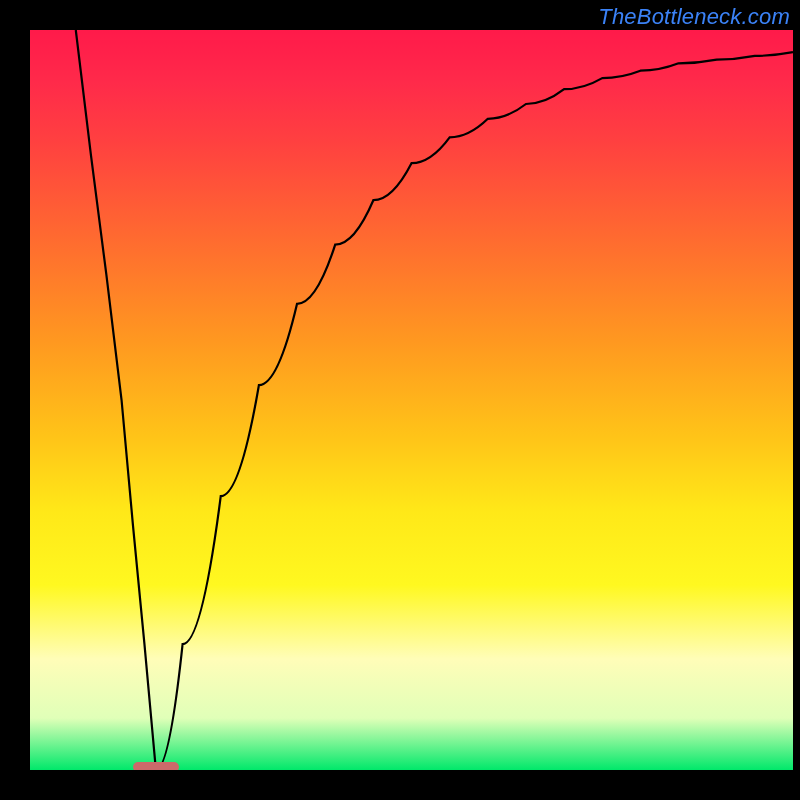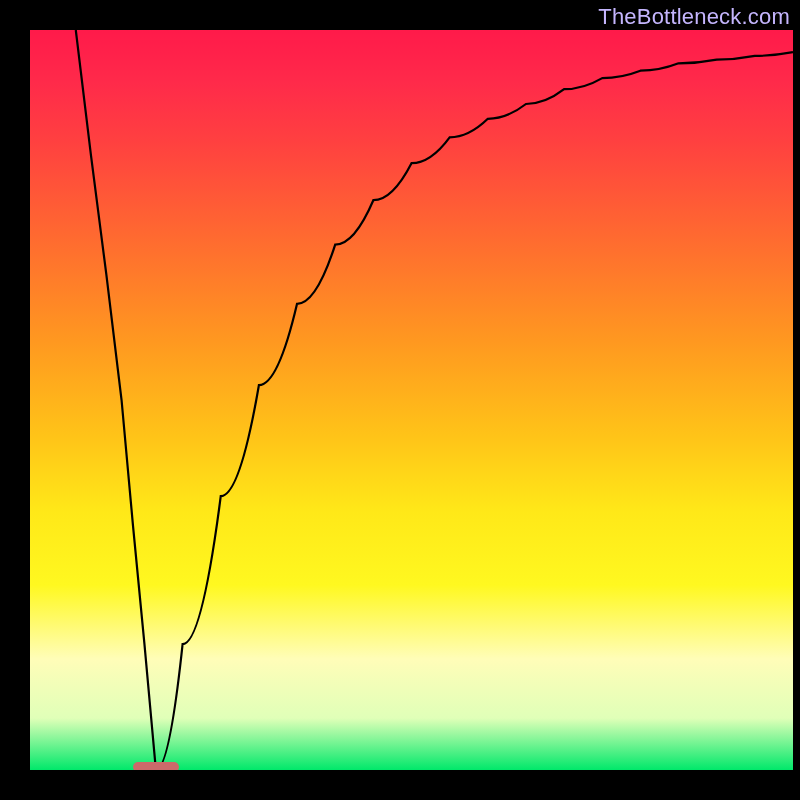--- a/index.html
+++ b/index.html
@@ -52,24 +52,25 @@
   .marker {
     position: absolute;
     height: 10px;
     border-radius: 6px;
     background: #cc6a6a;
   }
   .watermark {
     position: absolute;
     top: 4px;
     right: 10px;
-    color: #c4b5fd;
+    color: #3b82f6;
     font-size: 22px;
     font-weight: 500;
     letter-spacing: 0.2px;
+    font-style: italic;
   }
 </style>
 </head>
 <body>
 
 <div class="frame">
 
   <div class="watermark">TheBottleneck.com</div>
 
   <div class="plot-area">

